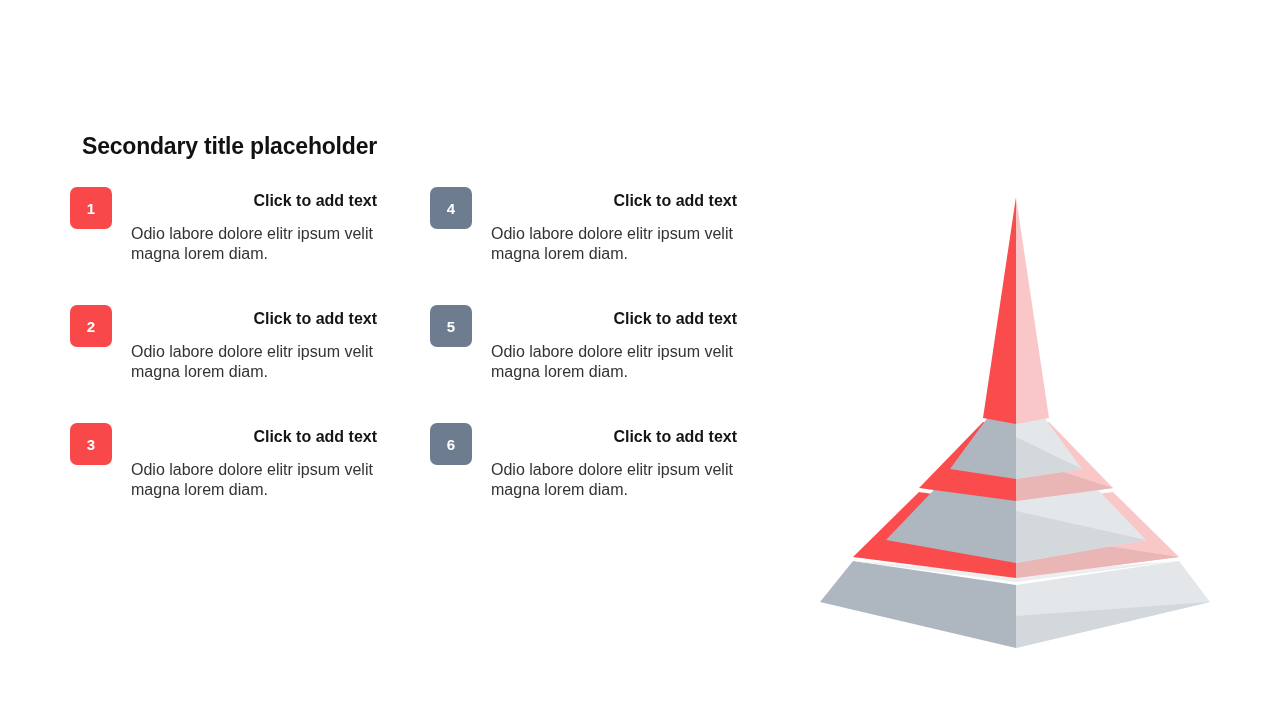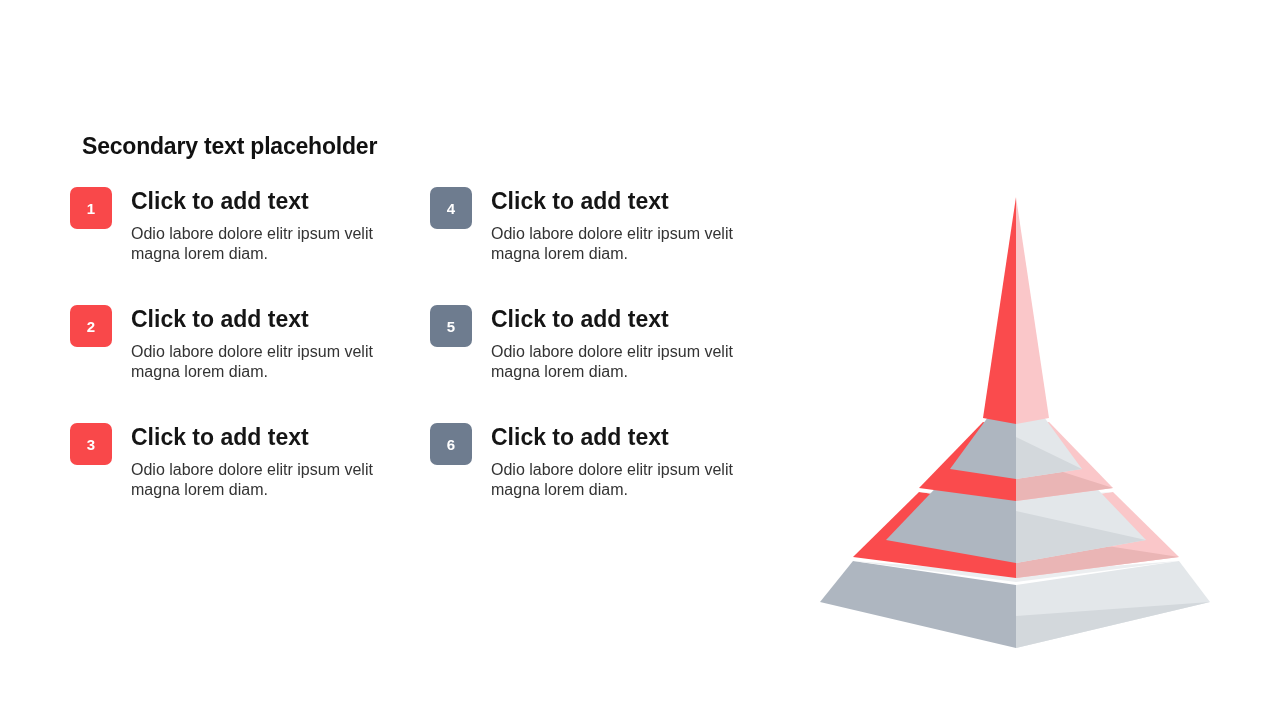--- a/index.html
+++ b/index.html
@@ -67,25 +67,26 @@
     margin-top: 1px;
   }
   .badge.red  { background: #f9484a; }
   .badge.gray { background: #6e7c8f; }
 
   .bullet-body {
     margin-left: 19px;
     padding-top: 5px;
   }
   .bullet-heading {
-    font-size: 23px;
+    font-size: 16px;
     font-weight: bold;
     color: #151515;
     line-height: 20px;
     white-space: nowrap;
+    text-align: right;
   }
   .bullet-desc {
     margin-top: 13px;
     font-size: 16px;
     color: #333333;
     line-height: 20px;
     max-width: 246px;
   }
 
   
@@ -96,21 +97,21 @@
     width: 430px;
     height: 490px;
   }
   .pyramid-wrap svg { display: block; }
 </style>
 </head>
 <body>
 
 <div class="slide" style="background: rgb(255, 255, 255);">
 
-  <div class="slide-title" style="color: rgb(17, 17, 17);">Secondary text placeholder</div>
+  <div class="slide-title" style="color: rgb(17, 17, 17);">Secondary title placeholder</div>
 
   <div class="bullets">
 
     <div class="bullet-row">
       <div class="bullet">
         <div class="badge red" style="background: rgb(249, 72, 74);">
           <span>1</span>
         </div>
         <div class="bullet-body">
           <div class="bullet-heading" style="color: rgb(21, 21, 21);">Click to add text</div>

